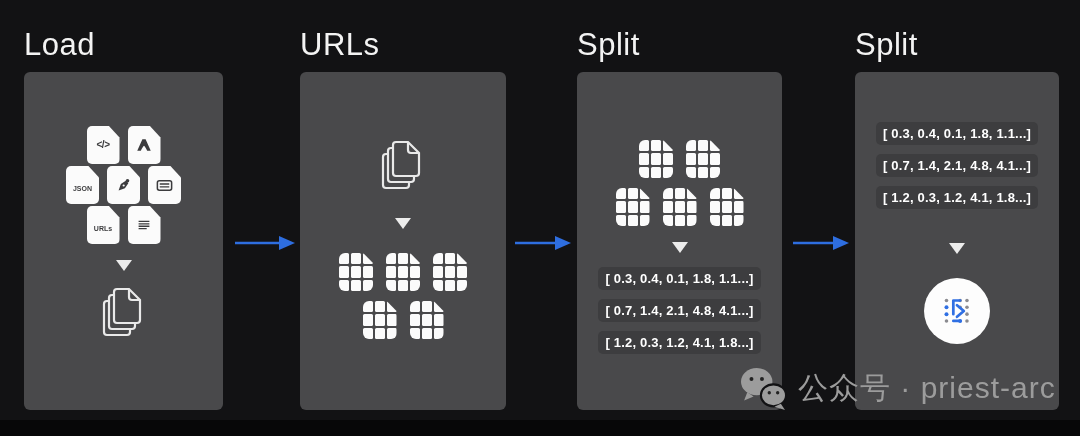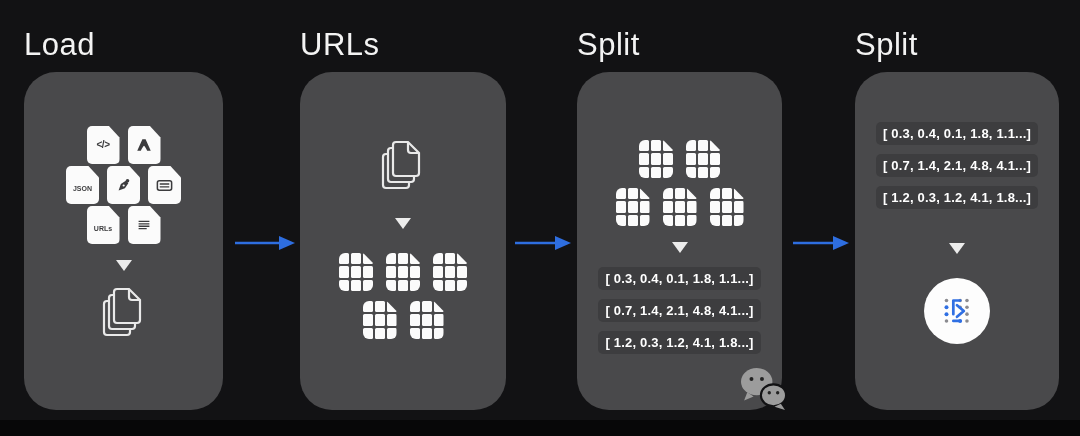--- a/index.html
+++ b/index.html
@@ -9,21 +9,21 @@
     font-family:"Liberation Sans", sans-serif;
     --arrow:#2e6ee0; --panel:#49494b; --blue:#2f6fe3;
   }
   .bottom-strip{position:absolute;left:0;bottom:0;width:100%;height:16px;background:#070708;}
 
   .step-title{
     position:absolute;top:18px;height:38px;line-height:38px;
     text-align:left;color:#f3f3f3;font-size:31px;font-weight:500;letter-spacing:.5px;margin-top:8px;
   }
   .panel{
-    position:absolute;top:72px;height:338px;border-radius:32px;background:var(--panel);
+    position:absolute;top:72px;height:338px;border-radius:6px;background:var(--panel);
     display:flex;flex-direction:column;align-items:center;box-sizing:border-box;
   }
   .t-load{left:24px;width:199px}   .p-load{left:24px;width:199px;padding-top:54px}
   .t-split{left:300px;width:206px} .p-split{left:300px;width:206px;padding-top:64px}
   .t-embed{left:577px;width:205px} .p-embed{left:577px;width:205px;padding-top:68px}
   .t-store{left:855px;width:204px} .p-store{left:855px;width:204px;padding-top:50px}
 
   .row{display:flex;gap:8px;justify-content:center}
   .rows{display:flex;flex-direction:column;gap:2px;align-items:center}
 
@@ -327,16 +327,17 @@
     <svg width="50" height="44" viewBox="0 0 46 42">
       <ellipse cx="17" cy="15" rx="15" ry="13" fill="#9c9c9c"></ellipse>
       <path d="M8 25 l-3 8 9-4 z" fill="#9c9c9c"></path>
       <circle cx="12" cy="12.5" r="1.9" fill="#222"></circle>
       <circle cx="22" cy="12.5" r="1.9" fill="#222"></circle>
       <ellipse cx="33" cy="28" rx="12" ry="10.5" fill="#9c9c9c" stroke="#121214" stroke-width="2"></ellipse>
       <path d="M40 36 l4 6 -10-3 z" fill="#9c9c9c"></path>
       <circle cx="29" cy="25.5" r="1.6" fill="#222"></circle>
       <circle cx="37" cy="25.5" r="1.6" fill="#222"></circle>
     </svg>
+    <span class="wm-text">公众号 · priest-arc</span>
   </div>
 
   <div class="bottom-strip"></div>
 </div>
 
 </body></html>

